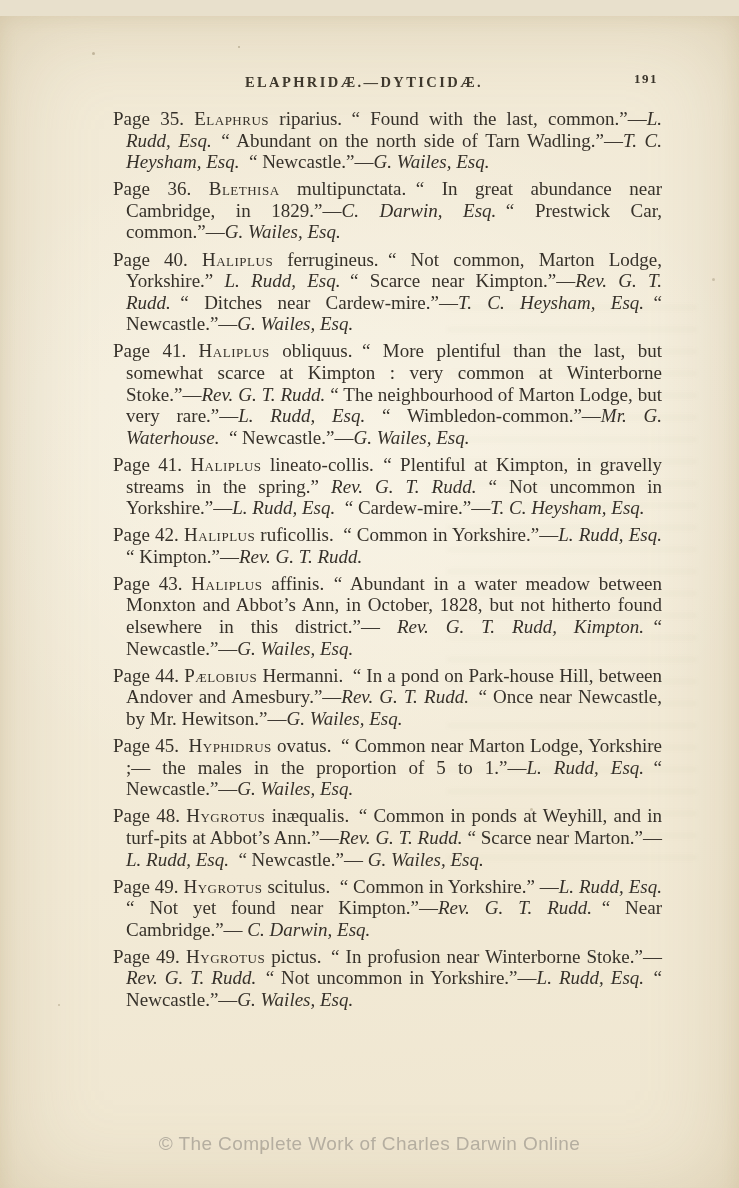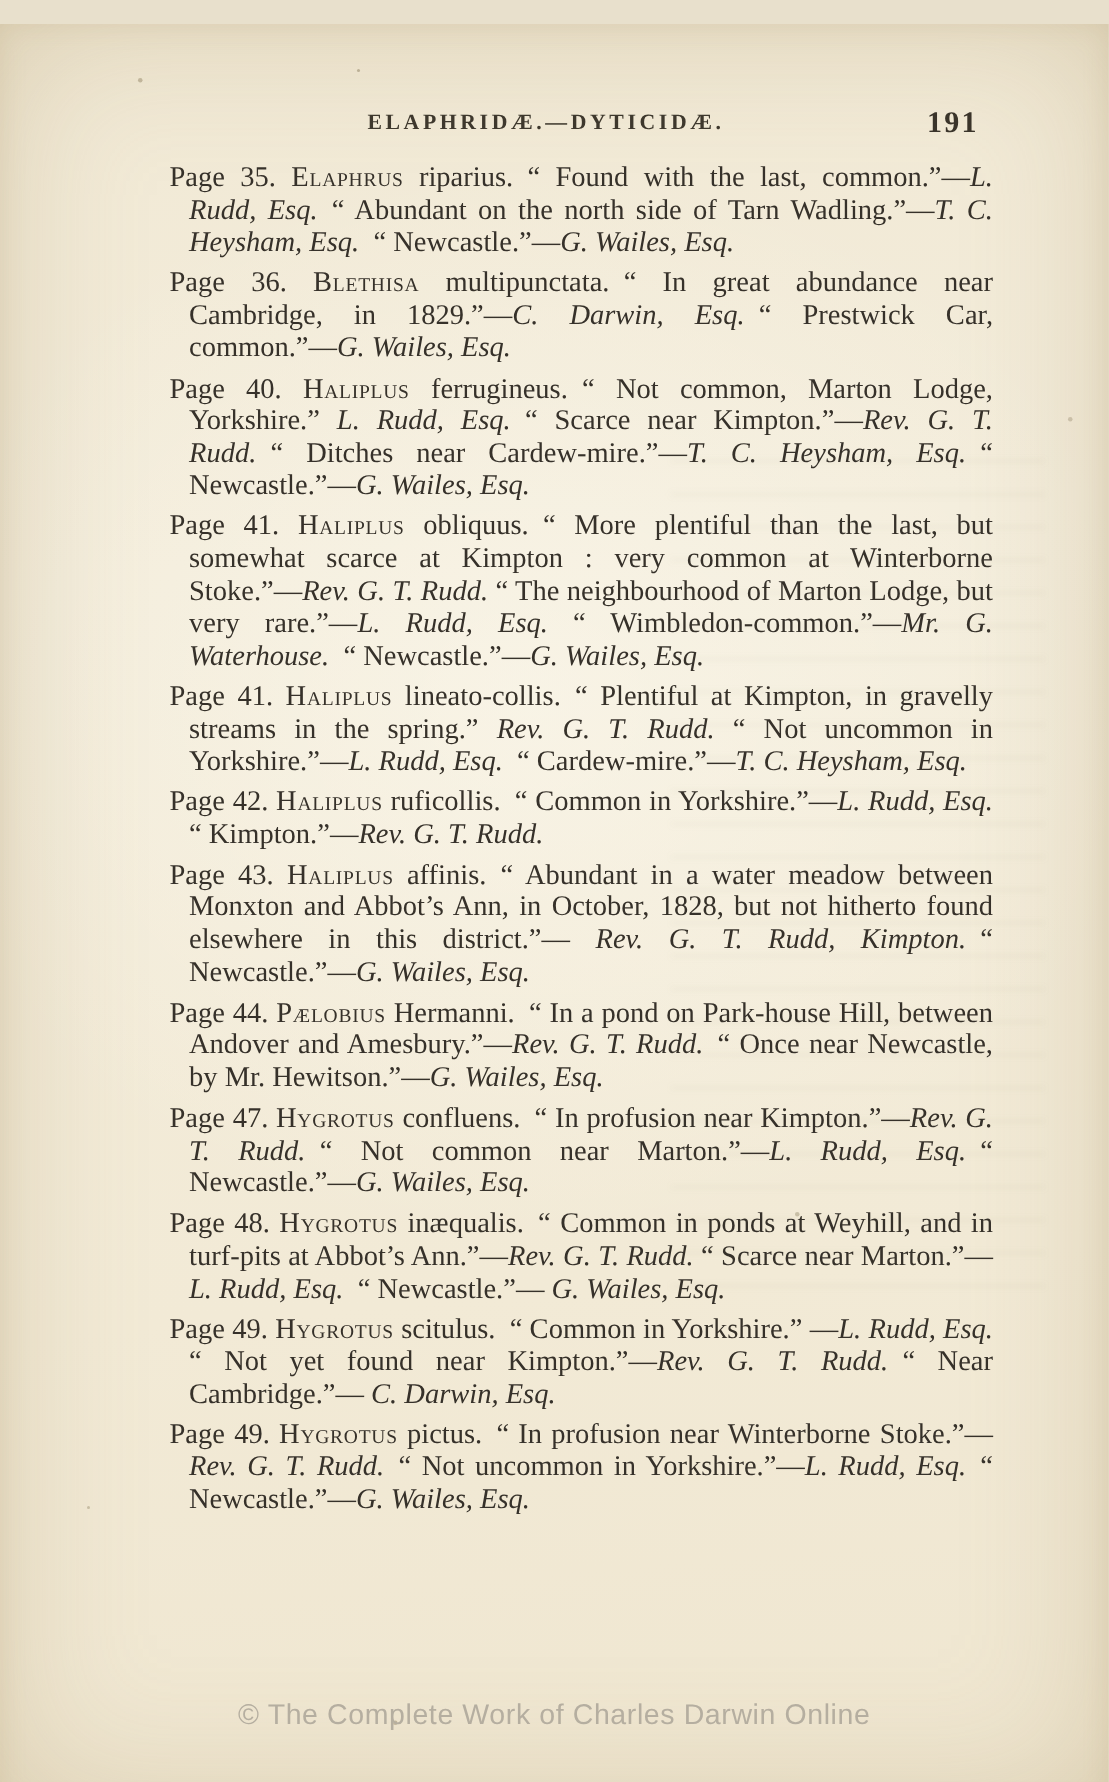--- a/index.html
+++ b/index.html
@@ -26,22 +26,22 @@
     width: 560px;
     text-align: center;
     font-size: 14.5px;
     font-weight: bold;
     letter-spacing: 2.4px;
     color: #3e382d;
   }
   .page-number {
     position: absolute;
     top: 55px;
-    left: 618px;
-    font-size: 20px;
+    left: 634px;
+    font-size: 13px;
     font-weight: bold;
     letter-spacing: 1.5px;
     color: #3a342a;
   }
   .entries {
     position: absolute;
     top: 92px;
     left: 113px;
     width: 549px;
     color: #36312a;
@@ -107,21 +107,21 @@
 
   <div class="entries">
       <p class="entry"><span class="seg-r">Page 35. </span><span class="seg-sc">Elaphrus</span><span class="seg-r"> riparius. “ Found with the last, common.”—</span><span class="seg-i">L. Rudd, Esq.</span><span class="seg-r"> “ Abundant on the north side of Tarn Wadling.”—</span><span class="seg-i">T. C. Heysham, Esq.</span><span class="seg-r"> “ Newcastle.”—</span><span class="seg-i">G. Wailes, Esq.</span></p>
       <p class="entry"><span class="seg-r">Page 36. </span><span class="seg-sc">Blethisa</span><span class="seg-r"> multipunctata. “ In great abundance near Cambridge, in 1829.”—</span><span class="seg-i">C. Darwin, Esq.</span><span class="seg-r"> “ Prestwick Car, common.”—</span><span class="seg-i">G. Wailes, Esq.</span></p>
       <p class="entry"><span class="seg-r">Page 40. </span><span class="seg-sc">Haliplus</span><span class="seg-r"> ferrugineus. “ Not common, Marton Lodge, Yorkshire.” </span><span class="seg-i">L. Rudd, Esq.</span><span class="seg-r"> “ Scarce near Kimpton.”—</span><span class="seg-i">Rev. G. T. Rudd.</span><span class="seg-r"> “ Ditches near Cardew-mire.”—</span><span class="seg-i">T. C. Heysham, Esq.</span><span class="seg-r"> “ Newcastle.”—</span><span class="seg-i">G. Wailes, Esq.</span></p>
       <p class="entry"><span class="seg-r">Page 41. </span><span class="seg-sc">Haliplus</span><span class="seg-r"> obliquus. “ More plentiful than the last, but somewhat scarce at Kimpton : very common at Winterborne Stoke.”—</span><span class="seg-i">Rev. G. T. Rudd.</span><span class="seg-r"> “ The neighbourhood of Marton Lodge, but very rare.”—</span><span class="seg-i">L. Rudd, Esq.</span><span class="seg-r"> “ Wimbledon-common.”—</span><span class="seg-i">Mr. G. Waterhouse.</span><span class="seg-r"> “ Newcastle.”—</span><span class="seg-i">G. Wailes, Esq.</span></p>
       <p class="entry"><span class="seg-r">Page 41. </span><span class="seg-sc">Haliplus</span><span class="seg-r"> lineato-collis. “ Plentiful at Kimpton, in gravelly streams in the spring.” </span><span class="seg-i">Rev. G. T. Rudd.</span><span class="seg-r"> “ Not uncommon in Yorkshire.”—</span><span class="seg-i">L. Rudd, Esq.</span><span class="seg-r"> “ Cardew-mire.”—</span><span class="seg-i">T. C. Heysham, Esq.</span></p>
       <p class="entry"><span class="seg-r">Page 42. </span><span class="seg-sc">Haliplus</span><span class="seg-r"> ruficollis. “ Common in Yorkshire.”—</span><span class="seg-i">L. Rudd, Esq.</span><span class="seg-r"> “ Kimpton.”—</span><span class="seg-i">Rev. G. T. Rudd.</span></p>
       <p class="entry"><span class="seg-r">Page 43. </span><span class="seg-sc">Haliplus</span><span class="seg-r"> affinis. “ Abundant in a water meadow between Monxton and Abbot’s Ann, in October, 1828, but not hitherto found elsewhere in this district.”— </span><span class="seg-i">Rev. G. T. Rudd, Kimpton.</span><span class="seg-r"> “ Newcastle.”—</span><span class="seg-i">G. Wailes, Esq.</span></p>
       <p class="entry"><span class="seg-r">Page 44. </span><span class="seg-sc">Pælobius</span><span class="seg-r"> Hermanni. “ In a pond on Park-house Hill, between Andover and Amesbury.”—</span><span class="seg-i">Rev. G. T. Rudd.</span><span class="seg-r"> “ Once near Newcastle, by Mr. Hewitson.”—</span><span class="seg-i">G. Wailes, Esq.</span></p>
-      <p class="entry"><span class="seg-r">Page 47. </span><span class="seg-sc">Hygrotus</span><span class="seg-r"> confluens. “ In profusion near Kimpton.”—</span><span class="seg-i">Rev. G. T. Rudd.</span><span class="seg-r"> “ Not common near Marton.”—</span><span class="seg-i">L. Rudd, Esq.</span><span class="seg-r"> “ Newcastle.”—</span><span class="seg-i">G. Wailes, Esq.</span></p>
+      <p class="entry"><span class="seg-r">Page 45. </span><span class="seg-sc">Hyphidrus</span><span class="seg-r"> ovatus. “ Common near Marton Lodge, Yorkshire ;— the males in the proportion of 5 to 1.”—</span><span class="seg-i">L. Rudd, Esq.</span><span class="seg-r"> “ Newcastle.”—</span><span class="seg-i">G. Wailes, Esq.</span></p>
       <p class="entry"><span class="seg-r">Page 48. </span><span class="seg-sc">Hygrotus</span><span class="seg-r"> inæqualis. “ Common in ponds at Weyhill, and in turf-pits at Abbot’s Ann.”—</span><span class="seg-i">Rev. G. T. Rudd.</span><span class="seg-r"> “ Scarce near Marton.”—</span><span class="seg-i">L. Rudd, Esq.</span><span class="seg-r"> “ Newcastle.”— </span><span class="seg-i">G. Wailes, Esq.</span></p>
       <p class="entry"><span class="seg-r">Page 49. </span><span class="seg-sc">Hygrotus</span><span class="seg-r"> scitulus. “ Common in Yorkshire.” —</span><span class="seg-i">L. Rudd, Esq.</span><span class="seg-r"> “ Not yet found near Kimpton.”—</span><span class="seg-i">Rev. G. T. Rudd.</span><span class="seg-r"> “ Near Cambridge.”— </span><span class="seg-i">C. Darwin, Esq.</span></p>
       <p class="entry"><span class="seg-r">Page 49. </span><span class="seg-sc">Hygrotus</span><span class="seg-r"> pictus. “ In profusion near Winterborne Stoke.”— </span><span class="seg-i">Rev. G. T. Rudd.</span><span class="seg-r"> “ Not uncommon in Yorkshire.”—</span><span class="seg-i">L. Rudd, Esq.</span><span class="seg-r"> “ Newcastle.”—</span><span class="seg-i">G. Wailes, Esq.</span></p>
     </div>
 
   <div class="footer-credit">© The Complete Work of Charles Darwin Online</div>
 
 </div>
 
 </body></html>

